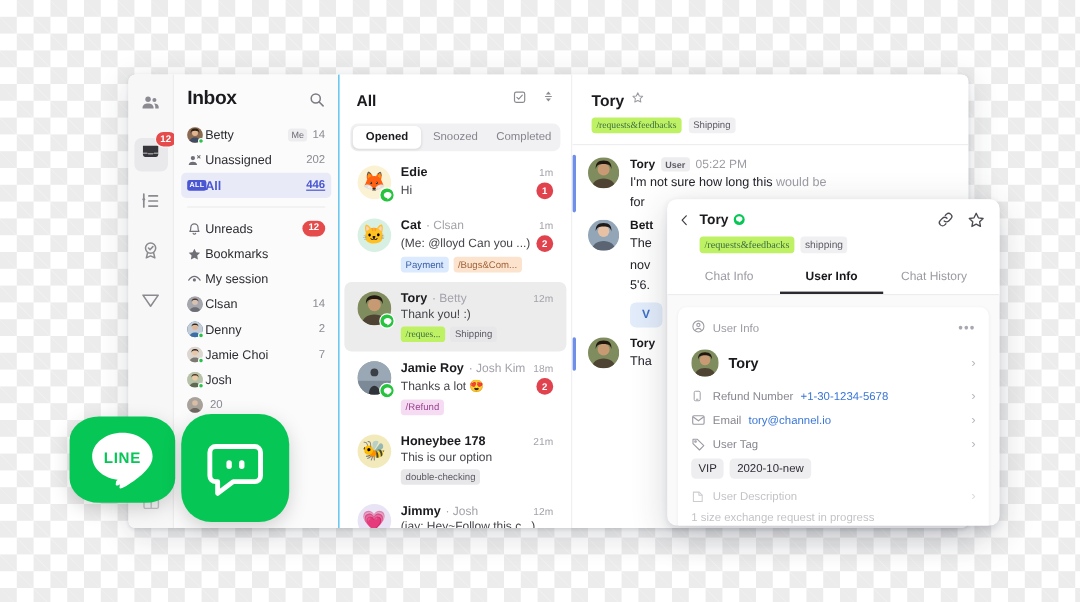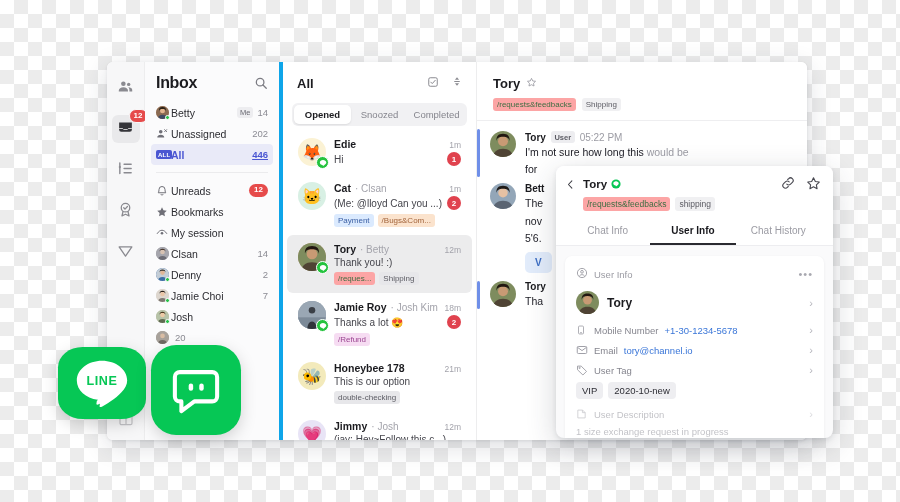--- a/index.html
+++ b/index.html
@@ -55,21 +55,21 @@
     border-radius: 8px; padding: 1px 4px;
     line-height: 1.2;
     border: 1.5px solid #f7f7f8;
   }
   .rail-bottom { margin-top: auto; margin-bottom: 8px; color: #c3c3c7; }
 
   
   .inbox {
     width: 138px; flex: 0 0 138px;
     background: #fbfbfc;
-    border-right: 4px solid #0ea5e9;
+    border-right: 1px solid #0ea5e9;
     padding: 12px 0 0 0;
     overflow: hidden;
     position: relative;
   }
   .inbox-head {
     display: flex; align-items: center; justify-content: space-between;
     padding: 0 11px 10px 11px;
   }
   .inbox-title { font-size: 16px; font-weight: bold; color: #1b1b1f; letter-spacing: -.3px; }
   .icon-btn { color: #7b7b82; display: flex; align-items: center; }
@@ -175,21 +175,21 @@
     min-width: 14px; height: 14px; border-radius: 7px;
     display: flex; align-items: center; justify-content: center;
   }
   .tagrow { display: flex; gap: 4px; margin-top: 4px; }
   .tag {
     font-size: 8px; padding: 2px 4px; border-radius: 3px;
     white-space: nowrap; max-width: 74px; overflow: hidden; text-overflow: ellipsis;
   }
   .tag-blue { background: #dbeafe; color: #3b5fa4; }
   .tag-orange { background: #fbe3cd; color: #a2633a; }
-  .tag-green { background: #fca5a5; color: #3d6d42; }
+  .tag-green { background: #bef264; color: #3d6d42; font-family: Liberation Serif, serif; }
   .tag-gray { background: #e7e7ea; color: #5c5c64; }
   .tag-pink { background: #f6dcf2; color: #9a4390; }
 
   
   .chat {
     flex: 1; background: #ffffff;
     padding-top: 12px; overflow: hidden;
     position: relative;
   }
   .chat-head { padding: 0 16px 9px 16px; border-bottom: 1px solid #eeeef0; }
@@ -831,21 +831,21 @@
       <span class="chev">›</span>
     </div>
 
     <div class="ui-field">
       <span class="ui-field-ico">
         <svg width="10" height="12" viewBox="0 0 24 24" fill="none" stroke="currentColor" stroke-width="1.9">
           <rect x="6" y="2.5" width="12" height="19" rx="2.5"></rect>
             <path d="M10.5 18.5h3" stroke-linecap="round"></path>
         </svg>
       </span>
-      <span class="ui-field-label">Mobile Number</span>
+      <span class="ui-field-label">Refund Number</span>
       <span class="ui-field-val">+1-30-1234-5678</span>
       <span class="chev">›</span>
     </div>
 
     <div class="ui-field">
       <span class="ui-field-ico">
         <svg width="12" height="12" viewBox="0 0 24 24" fill="none" stroke="currentColor" stroke-width="1.9">
           <rect x="2.5" y="5" width="19" height="14" rx="2.2"></rect>
             <path d="M3.5 7l8.5 6.2L20.5 7" stroke-linecap="round"></path>
         </svg>

